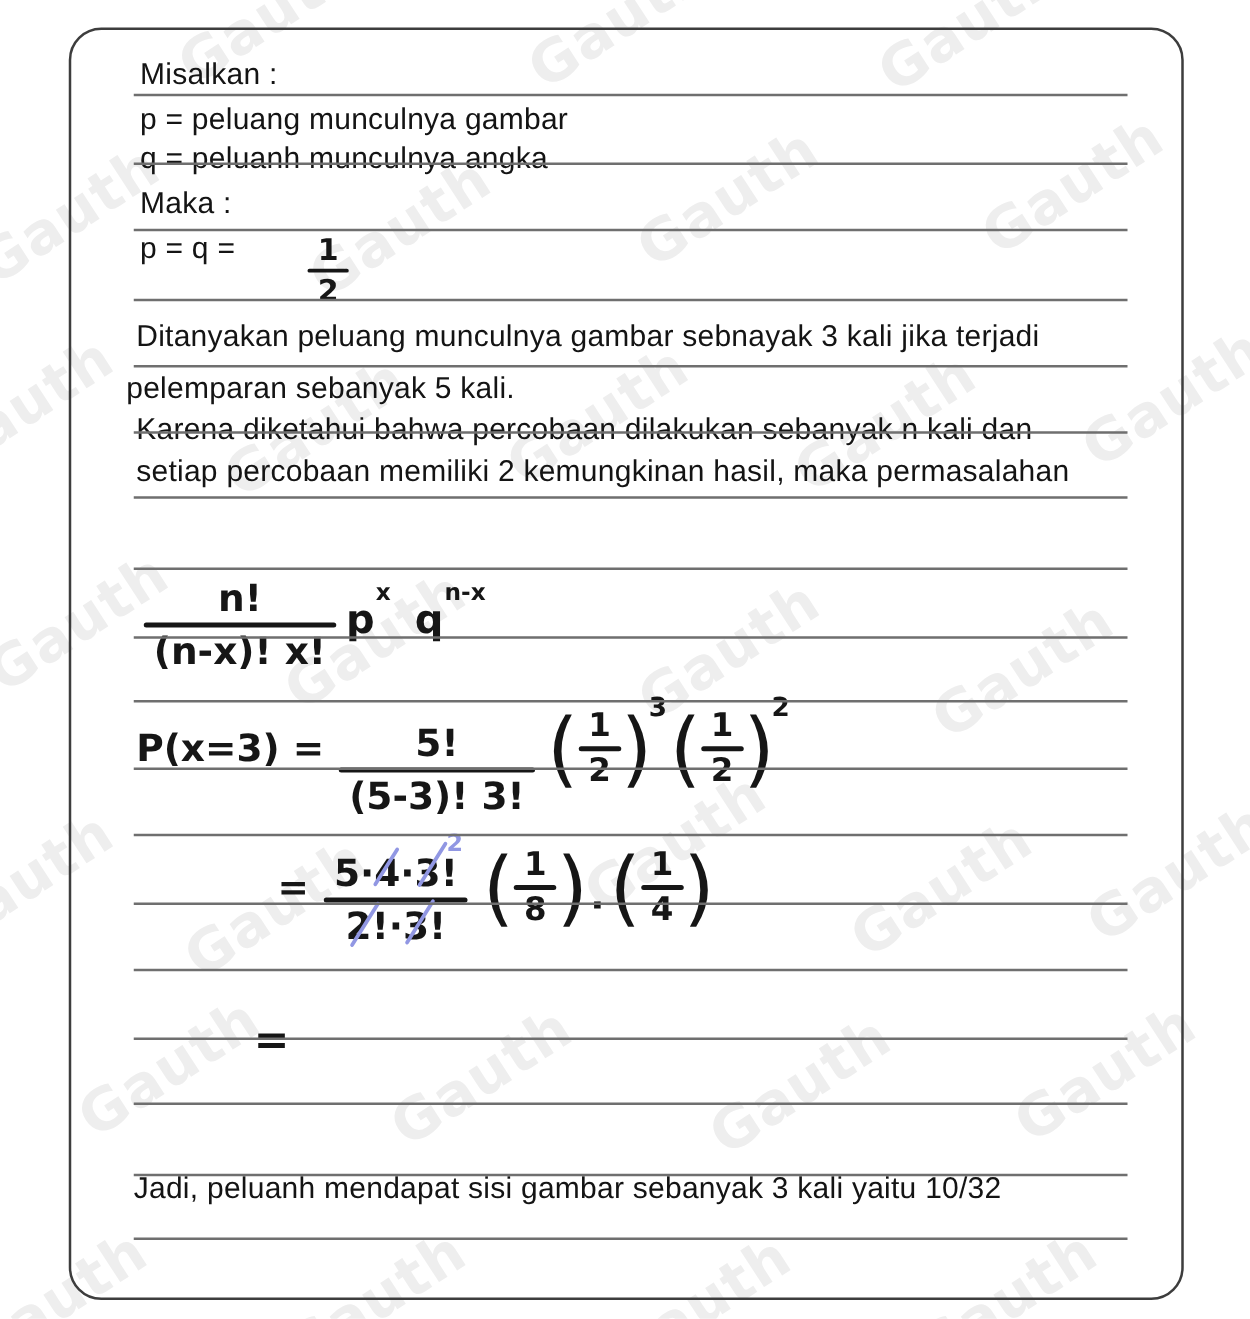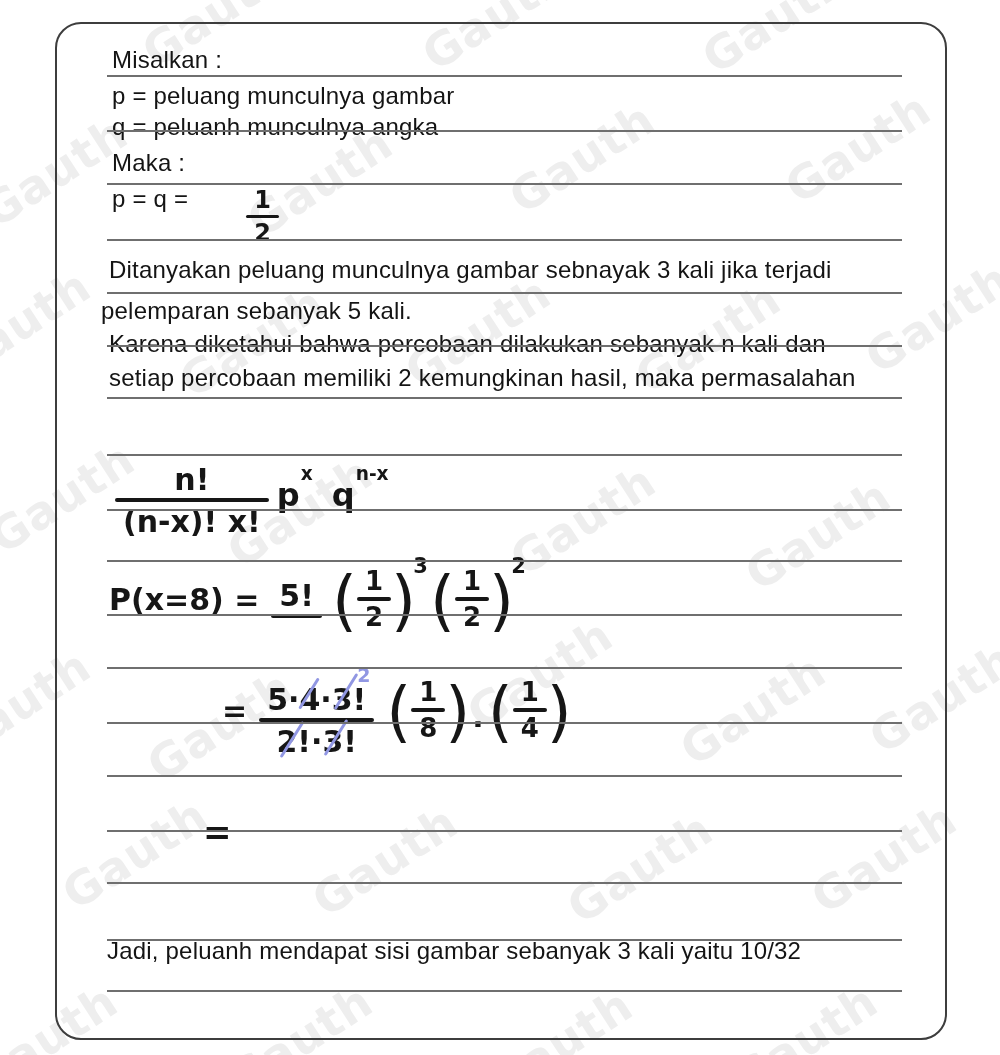--- a/index.html
+++ b/index.html
@@ -128,24 +128,25 @@
       <span class="fbar"></span>
       <span class="fden">(n-x)! x!</span>
     </span>
     <span class="tail" style="margin-top:14px;margin-left:8px;font-size:32px">
       <span>p</span><sup class="hsup">x</sup>
       <span style="margin-left:8px">q</span><sup class="hsup">n-x</sup>
     </span>
   </div>
 
   <div class="hw" style="left:52px;top:542px;font-size:30px">
-    <span style="margin-top:16px">P(x=8) =</span>
+    <span style="margin-top:16px">P(x=3) =</span>
     <span class="hfrac" style="margin-left:12px;margin-top:12px">
       <span class="fnum">5!</span>
       <span class="fbar"></span>
+      <span class="fden">(5-3)! 3!</span>
     </span>
     <span class="grp" style="margin-left:10px">
       <span class="paren">(</span>
       <span class="hfrac small">
         <span class="fnum">1</span>
         <span class="fbar"></span>
         <span class="fden">2</span>
       </span>
       <span class="paren">)</span>
       <sup class="gexp">3</sup>

